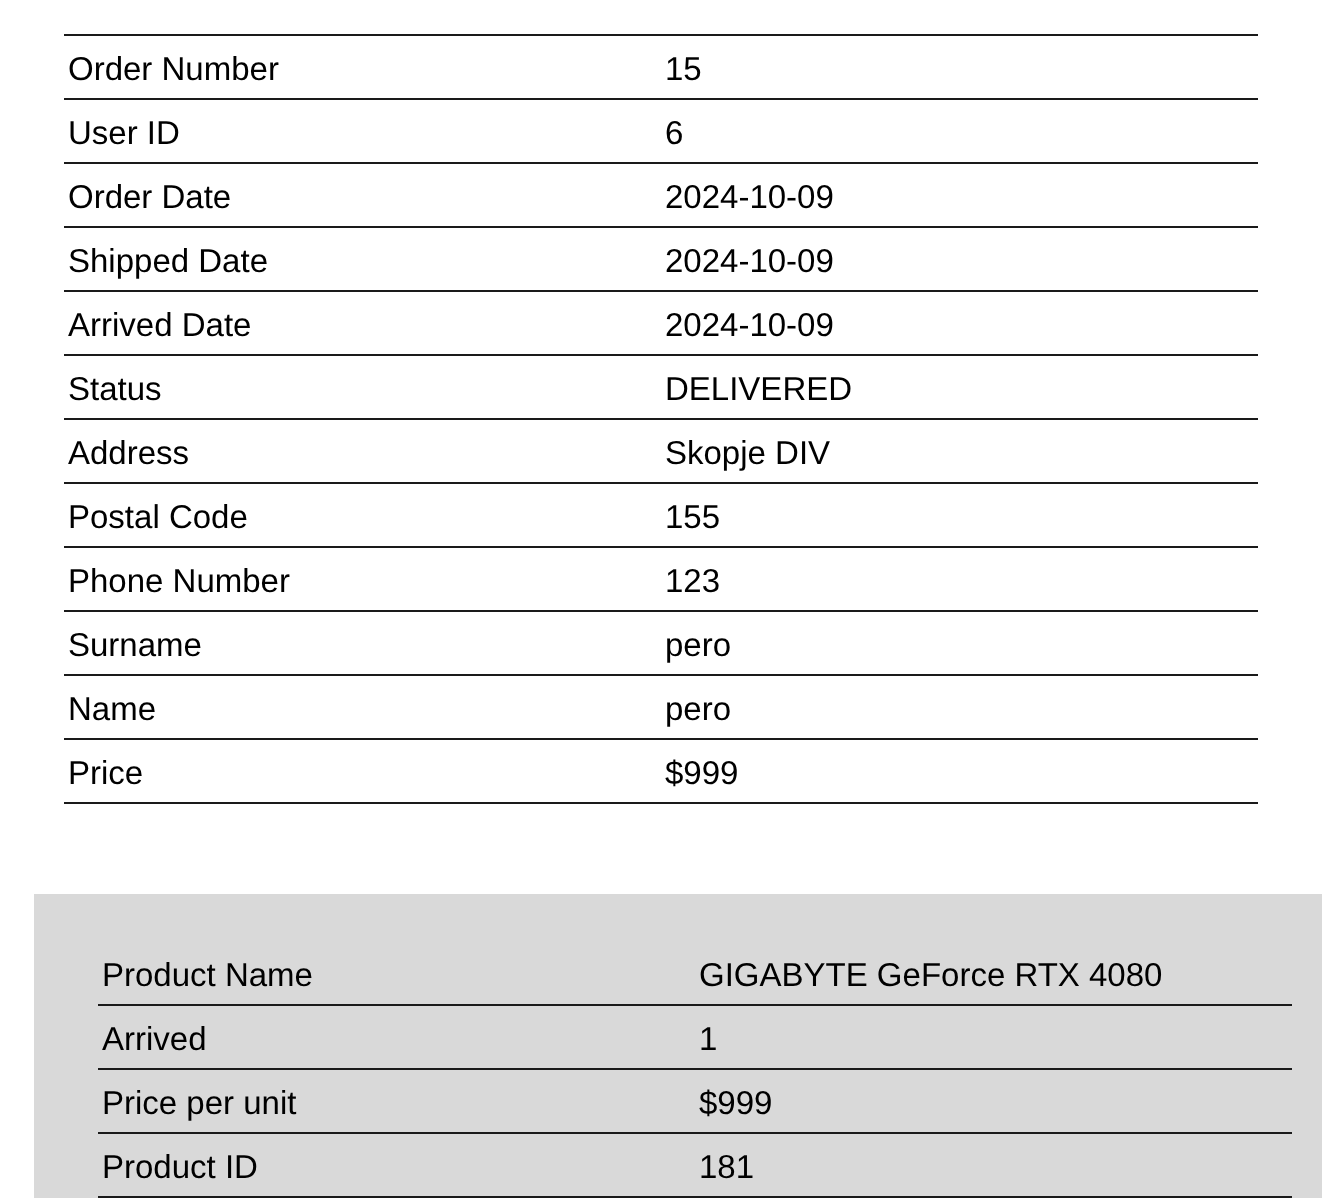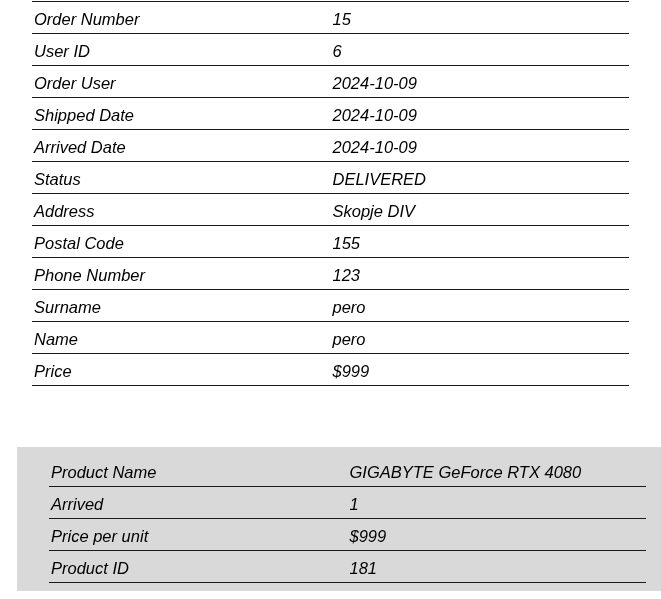--- a/index.html
+++ b/index.html
@@ -15,24 +15,23 @@
     overflow: hidden;
   }
   .page {
     width: 661px;
     height: 599px;
     position: relative;
     box-sizing: border-box;
   }
   .detail-table {
     width: 597px;
-    margin: 0 auto;
+    margin: 16px auto;
     border-collapse: collapse;
     table-layout: fixed;
-    font-style: italic;
   }
   .detail-table tr {
     height: 32px;
   }
   .detail-table td {
     border-bottom: 1px solid #1a1a1a;
     font-size: 16.5px;
     line-height: 20px;
     padding: 0 2px 4px 2px;
     vertical-align: bottom;
@@ -76,21 +75,21 @@
       <tbody>
         <tr>
           <td class="label">Order Number</td>
           <td class="value">15</td>
         </tr>
         <tr>
           <td class="label">User ID</td>
           <td class="value">6</td>
         </tr>
         <tr>
-          <td class="label">Order User</td>
+          <td class="label">Order Date</td>
           <td class="value">2024-10-09</td>
         </tr>
         <tr>
           <td class="label">Shipped Date</td>
           <td class="value">2024-10-09</td>
         </tr>
         <tr>
           <td class="label">Arrived Date</td>
           <td class="value">2024-10-09</td>
         </tr>

